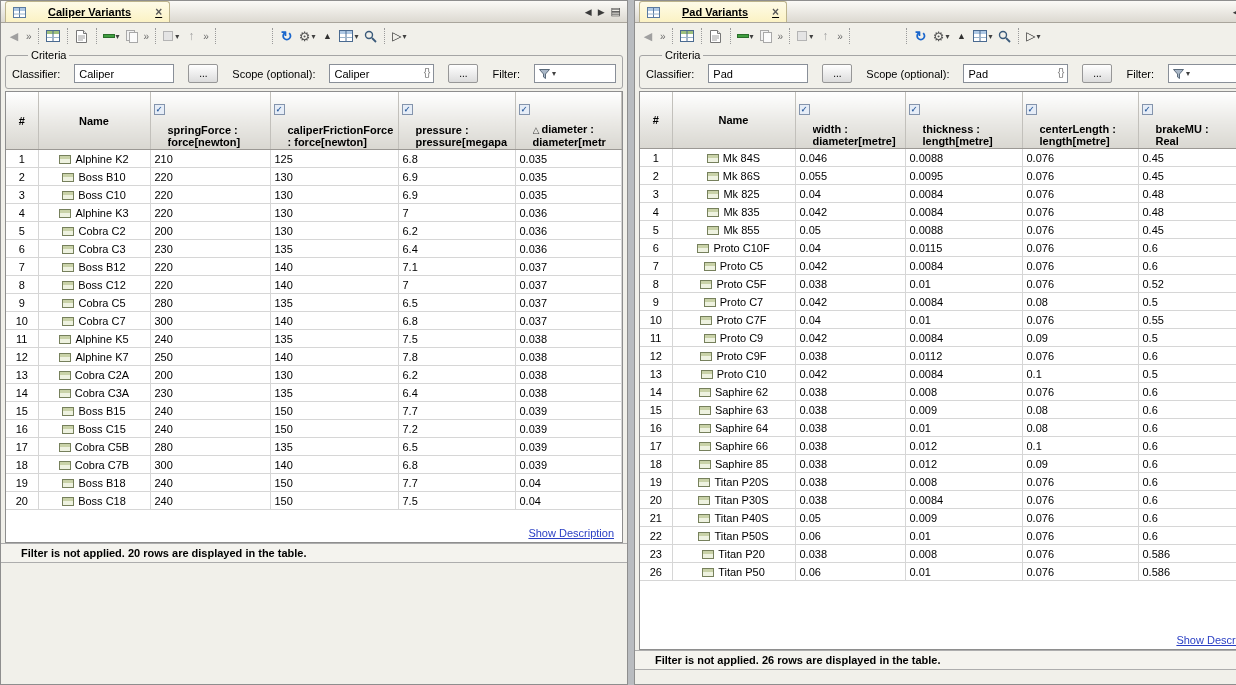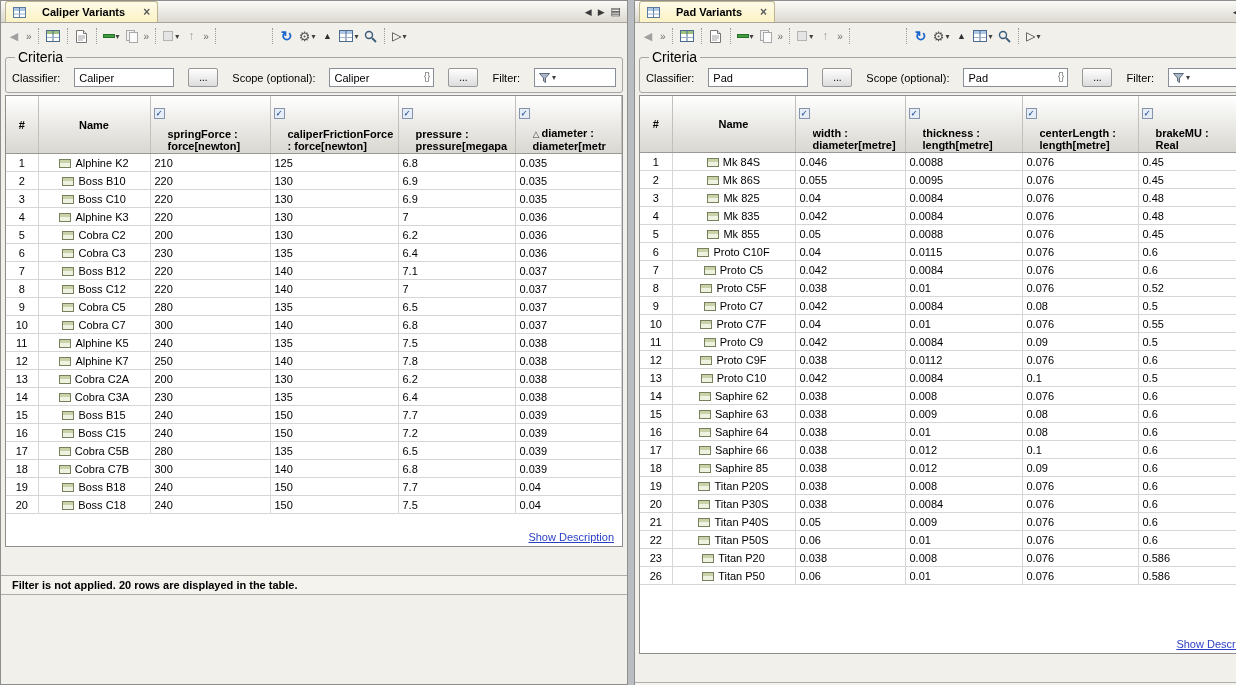--- a/index.html
+++ b/index.html
@@ -5,21 +5,21 @@
   * { box-sizing: border-box; margin: 0; padding: 0; }
   html,body { width:1236px; height:685px; overflow:hidden; }
   body { background:#b9bcc0; font-family:"Liberation Sans", sans-serif; font-size:11px; color:#000; position:relative; }
 
   .panel { position:absolute; top:0; height:685px; background:#f1f0ea; border:1px solid #8e8e8e; display:flex; flex-direction:column; }
   .panel-left  { left:0;   width:628px; }
   .panel-right { left:634px; width:642px; }
 
   
   .tabbar { height:22px; background:linear-gradient(#fbfaf7,#dcd9d1); border-bottom:1px solid #a9a59c; display:flex; align-items:flex-end; padding-left:4px; flex:none; }
-  .tab { height:21px; display:flex; align-items:center; gap:16px; padding:0 7px; background:linear-gradient(#fefbe8,#fbf2c4); border:1px solid #bdb48d; border-bottom:none; border-radius:3px 3px 0 0; }
+  .tab { height:21px; display:flex; align-items:center; gap:22px; padding:0 7px; background:linear-gradient(#fefbe8,#fbf2c4); border:1px solid #bdb48d; border-bottom:none; border-radius:3px 3px 0 0;text-decoration:underline; }
   .tab-title { font-weight:bold; }
   .tab-close { color:#5a5a5a; font-weight:bold; font-size:12px; cursor:default; margin-left:2px; }
   .tab-ctrls { margin-left:auto; display:flex; align-items:center; gap:6px; padding:0 6px 4px 0; color:#3a3a3a; font-size:9px; }
   .tab-ctrls .menu-glyph { font-size:11px; }
 
   
   .toolbar { height:26px; display:flex; align-items:center; padding:0 4px; gap:2px; flex:none; }
   .tbtn { min-width:18px; height:18px; display:inline-flex; align-items:center; justify-content:center; gap:1px; border:1px solid transparent; border-radius:2px; }
   .tsep { width:1px; height:16px; border-left:1px dotted #9a9a9a; margin:0 3px; }
   .chev { color:#6a6a6a; font-size:10px; padding:0 1px; }
@@ -28,21 +28,21 @@
   .refresh-glyph { color:#1a66cc; font-weight:bold; font-size:14px; }
   .gear-glyph { color:#555; font-size:13px; }
   .collapse-glyph { color:#303030; font-size:9px; }
   .run-glyph { color:#2a2a2a; font-size:12px; }
   .up-glyph { font-weight:bold; font-size:12px; }
   .greenline { display:inline-block; width:12px; height:4px; background:#3f9e3f; border:1px solid #2b6e2b; }
   .tb-space { width:46px; }
 
   
   .criteria { margin:0 4px 2px; border:1px solid #a5a5a5; border-radius:3px; padding:3px 6px 5px; flex:none; }
-  .criteria legend { font-size:14px; padding:0 3px; margin-left:3px; }
+  .criteria legend { font-size:11px; padding:0 3px; margin-left:16px; }
   .crow { display:flex; align-items:center; gap:14px; }
   .lbl { white-space:nowrap; }
   .txt { height:19px; border:1px solid #898f98; background:#fff; font-family:"Liberation Sans",sans-serif; font-size:11px; padding:1px 4px; }
   .w-classifier { width:100px; }
   .w-scope { width:105px; padding-right:18px; }
   .scope-wrap { position:relative; display:inline-flex; }
   .scope-badge { position:absolute; right:4px; top:3px; color:#7a7a7a; font-size:10px; pointer-events:none; }
   .dots { width:30px; height:19px; border:1px solid #979797; border-radius:2px; background:linear-gradient(#ffffff,#dcdcdc); font-size:10px; line-height:10px; }
   .filter-wrap { flex:1; height:19px; border:1px solid #898f98; background:#fff; display:flex; align-items:center; gap:2px; padding:0 4px; }
 
@@ -62,21 +62,21 @@
   td { border-right:1px solid #d6d6d6; border-bottom:1px solid #d6d6d6; height:18px; padding:0 4px; white-space:nowrap; overflow:hidden; }
   td.c-num { text-align:center; }
   td.c-name { text-align:center;margin-left:12px; }
   td.c-val { text-align:left; }
   .inst-icon { display:inline-block; width:12px; height:9px; border:1px solid #76805c; background:linear-gradient(#c9d2a8 0 3px, #eef2e0 3px); margin-right:4px; vertical-align:-1px; }
   .tbl-spacer { flex:1; }
   .desc-row { flex:none; text-align:right; padding:2px 8px 3px; }
   .desc-row a { color:#2a3fc4; text-decoration:underline; cursor:pointer; }
 
   
-  .statusbar { flex:none; border-top:1px solid #adadad; border-bottom:1px solid #adadad; background:#f4f3ee; padding:3px 11px; font-weight:bold; white-space:nowrap; overflow:hidden;margin-top:28px; }
+  .statusbar { flex:none; border-top:1px solid #adadad; border-bottom:1px solid #adadad; background:#f4f3ee; padding:3px 20px; font-weight:bold; white-space:nowrap; overflow:hidden; }
   .filler { flex:1; background:#f1f0ea; }
 
   
   svg.icon { display:block; }
 </style>
 </head>
 <body>
 
 <div class="panel panel-left">
 

